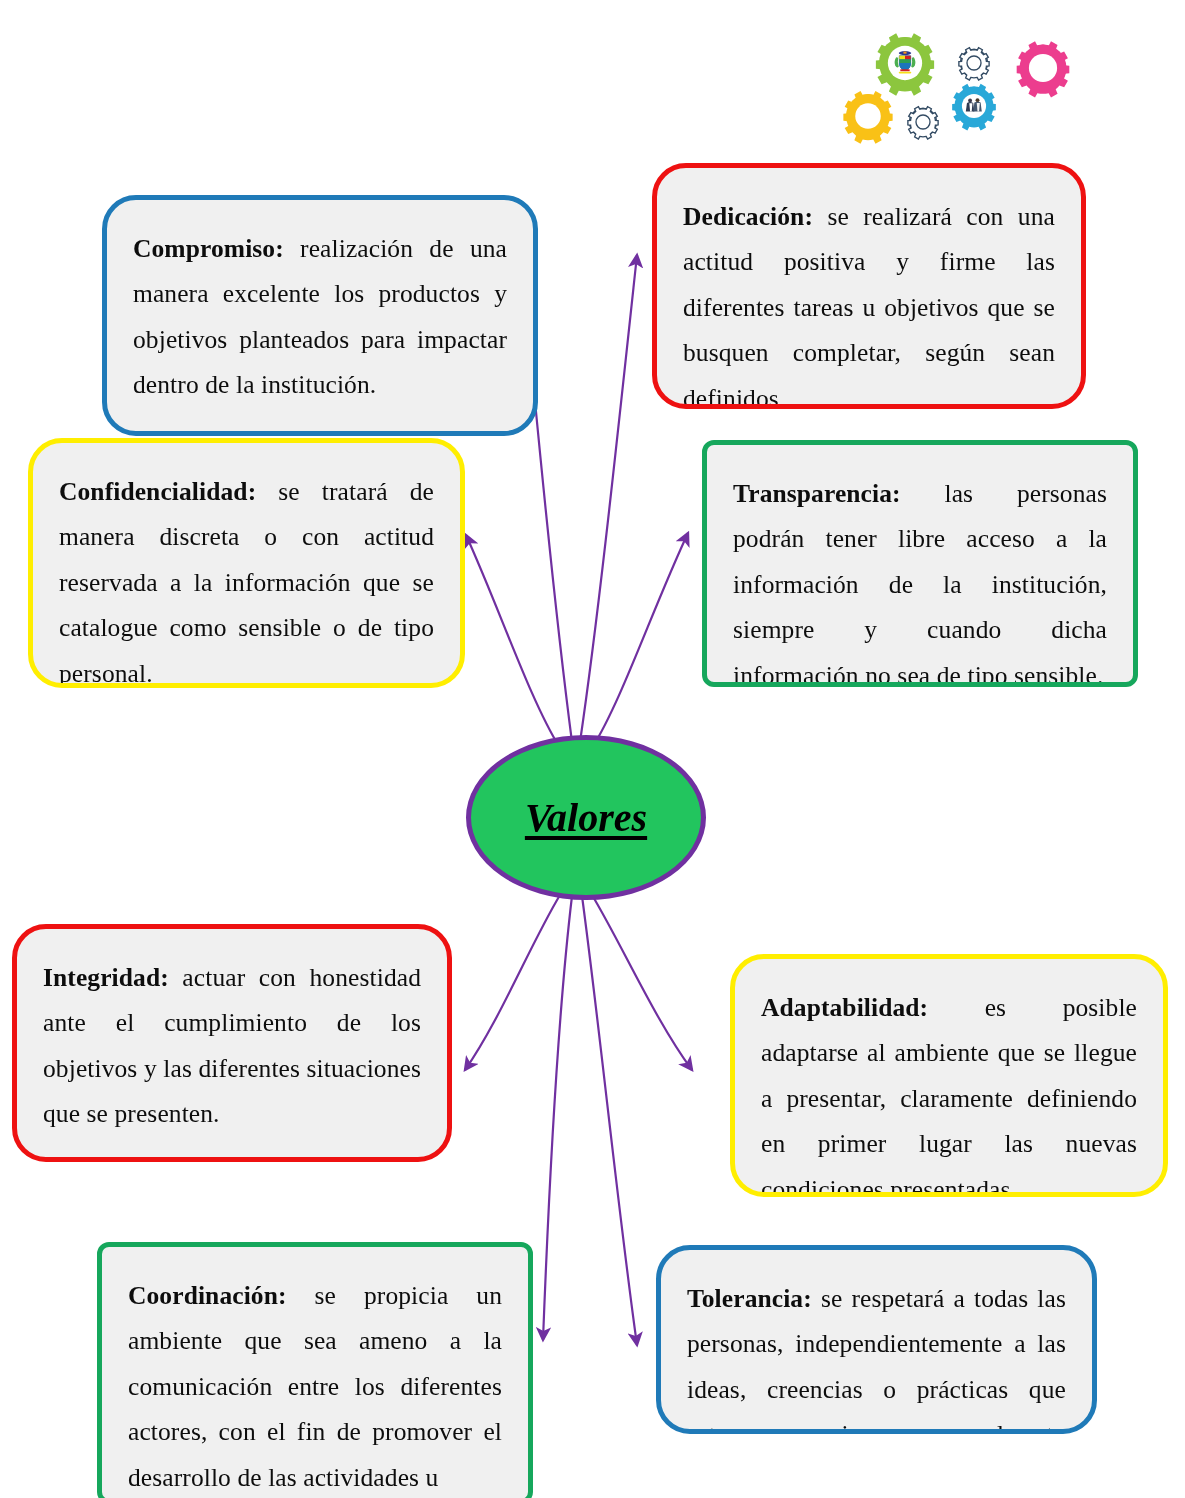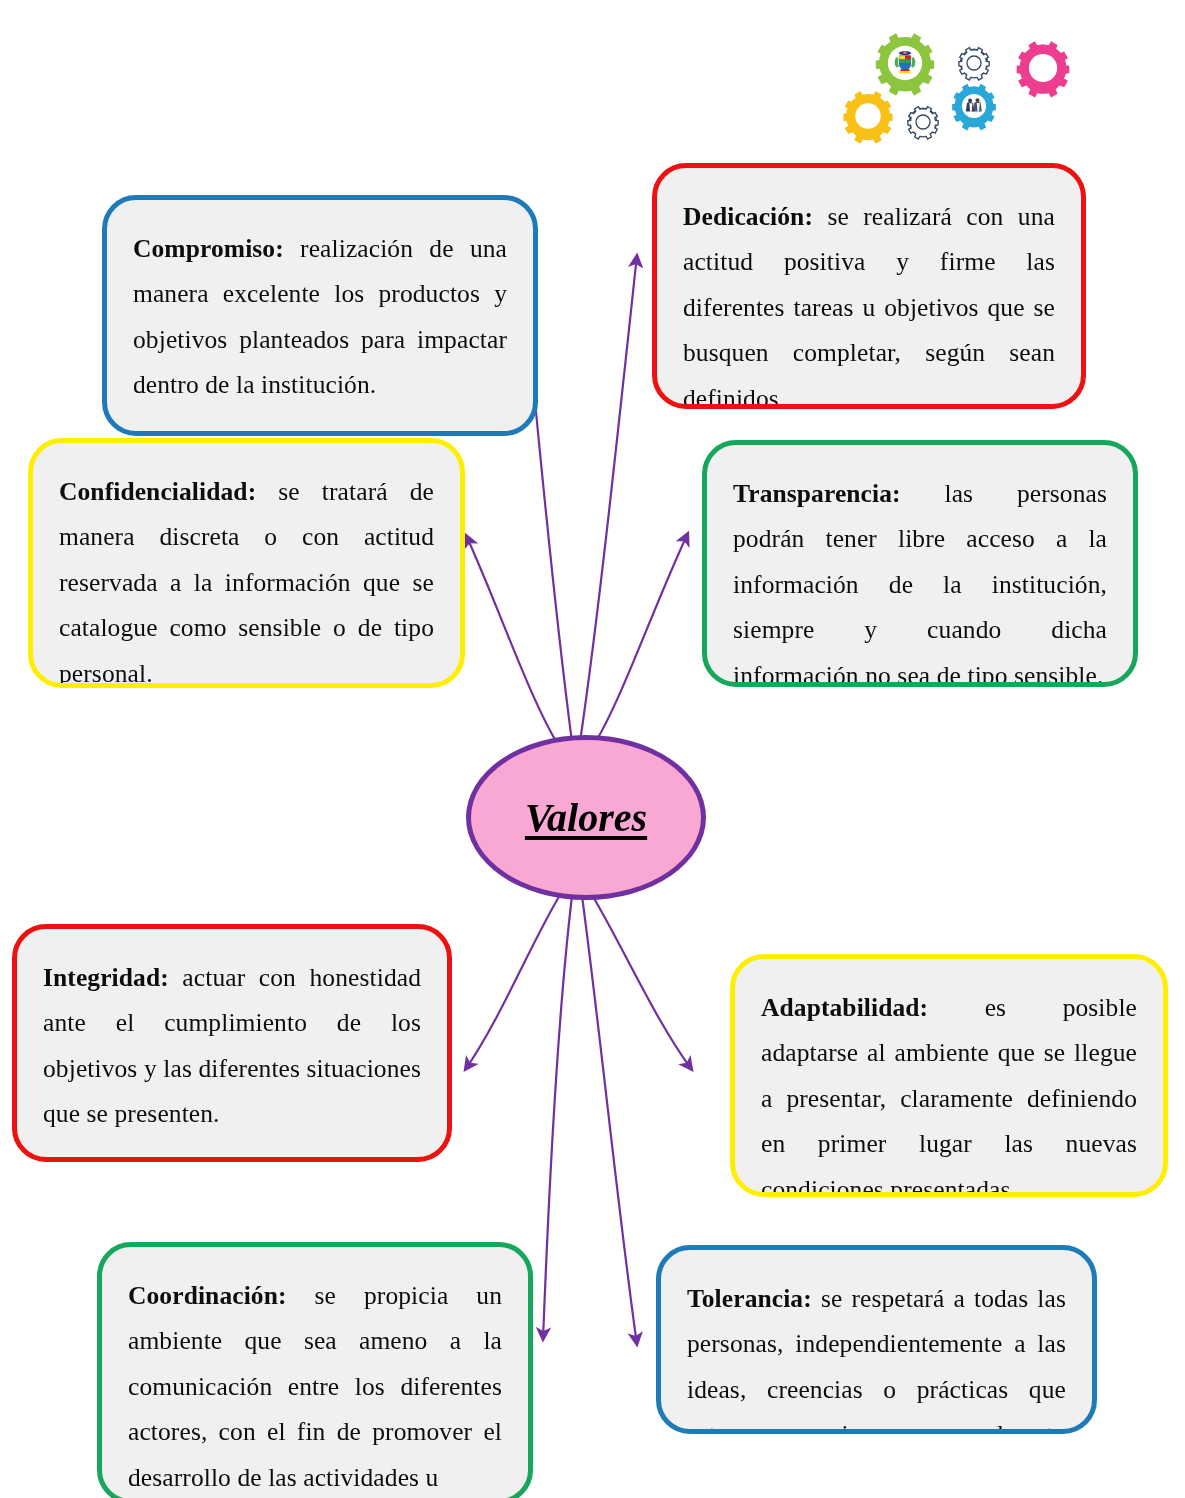--- a/index.html
+++ b/index.html
@@ -43,21 +43,21 @@
     letter-spacing: 0.1px;
     overflow: hidden;
   }
   .vbox .term {
     font-weight: bold;
   }
 
   .b-blue   { border-color: #1f7ab8; }
   .b-red    { border-color: #ee1111; }
   .b-yellow { border-color: #ffee00; }
-  .b-green  { border-color: #16a75c; }
+  .b-green  { border-color: #16a75c; border-radius: 12px; }
 
   
   #box-compromiso     { left: 102px;  top: 160px;  width: 436px; height: 241px; margin-top: 35px; }
   #box-dedicacion     { left: 652px; top: 163px;  width: 434px; height: 246px; }
   #box-confidencialidad { left: 28px; top: 438px; width: 437px; height: 250px; }
   #box-transparencia  { left: 702px; top: 440px;  width: 436px; height: 247px; }
   #box-integridad     { left: 12px;  top: 924px;  width: 440px; height: 238px; }
   #box-adaptabilidad  { left: 730px; top: 954px;  width: 438px; height: 243px; }
   #box-coordinacion   { left: 97px;  top: 1242px; width: 436px; height: 262px; }
   #box-tolerancia     { left: 656px; top: 1245px; width: 441px; height: 189px; }
@@ -65,21 +65,21 @@
   
   #center-node {
     position: absolute;
     left: 466px;
     top: 735px;
     width: 240px;
     height: 165px;
     box-sizing: border-box;
     border: 5px solid #7030a0;
     border-radius: 50%;
-    background: #f9a8d4;
+    background: #22c55e;
     display: flex;
     align-items: center;
     justify-content: center;
   }
   #center-label {
     font-size: 40px;
     font-weight: bold;
     font-style: italic;
     text-decoration: underline;
     text-underline-offset: 5px;

